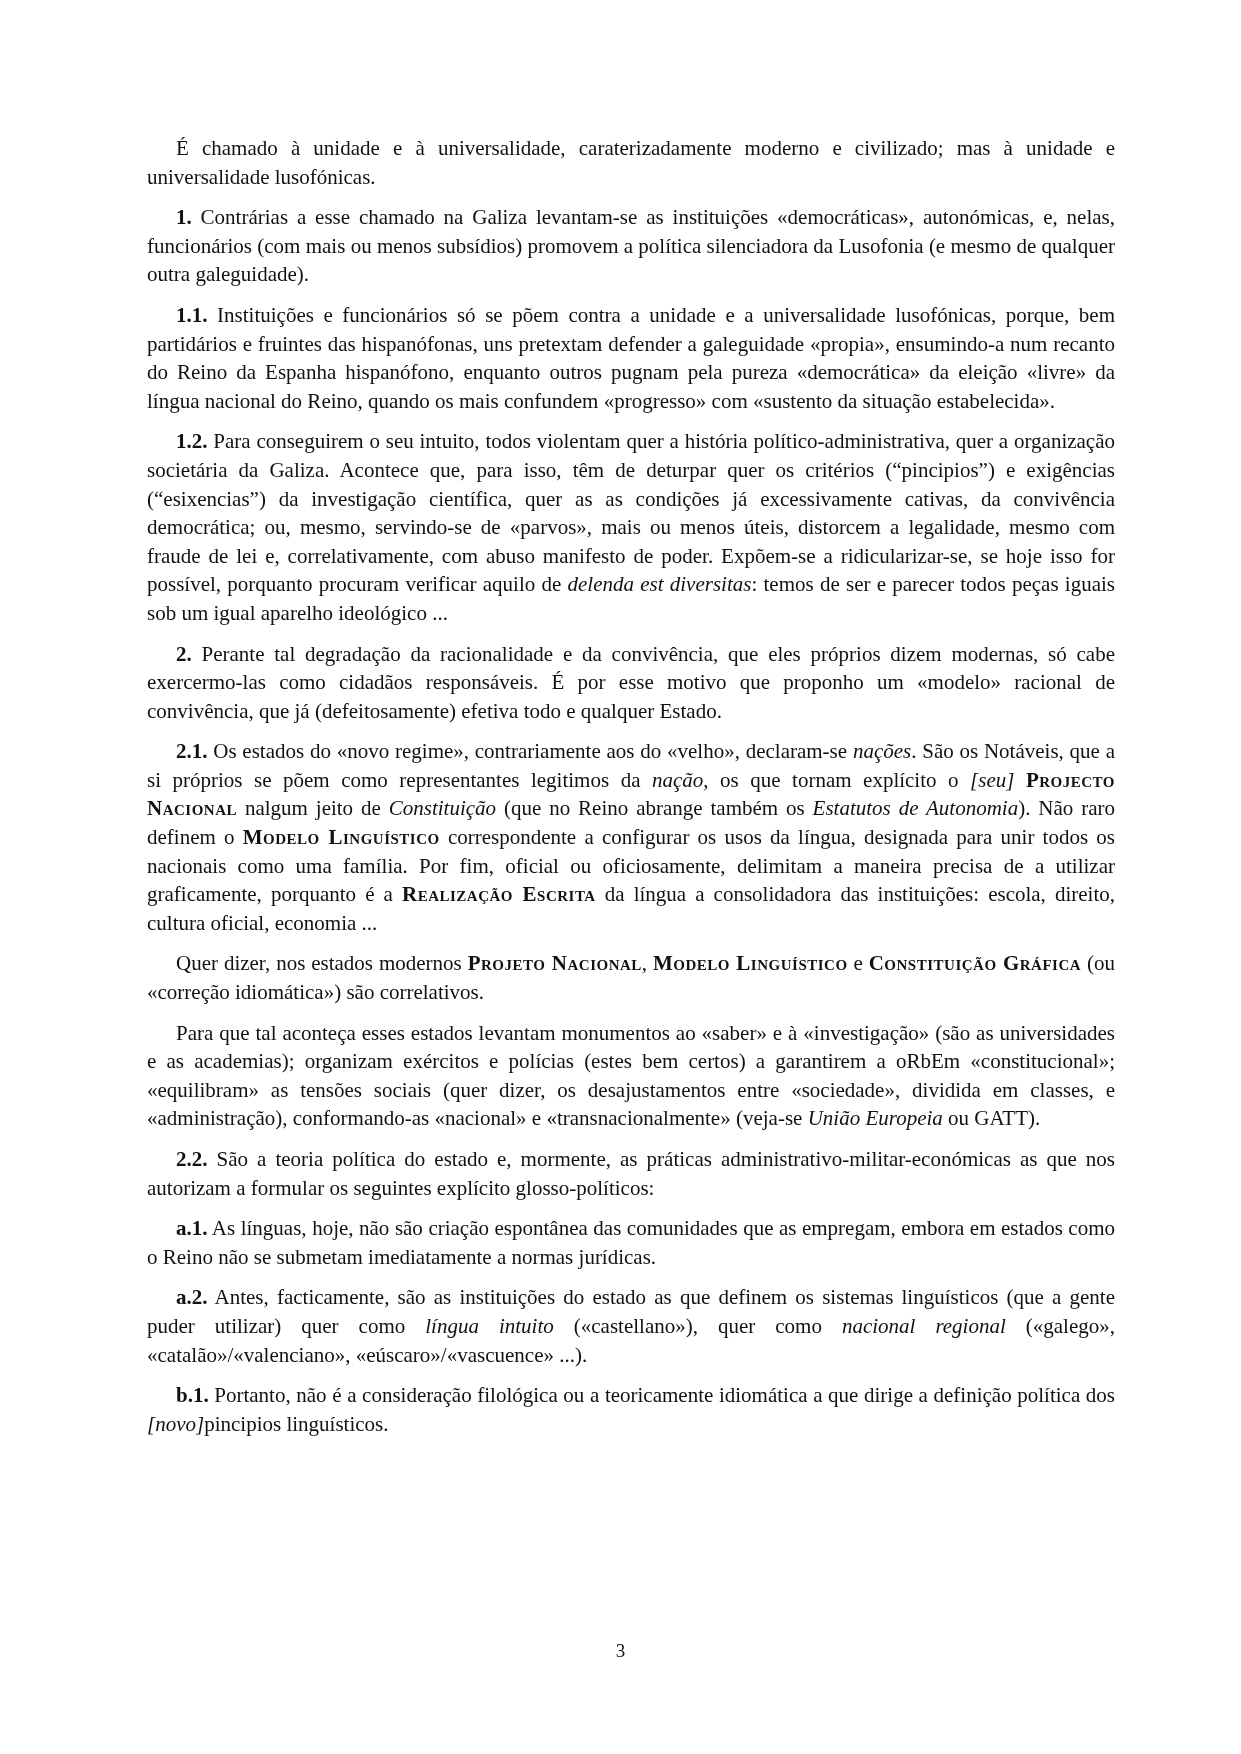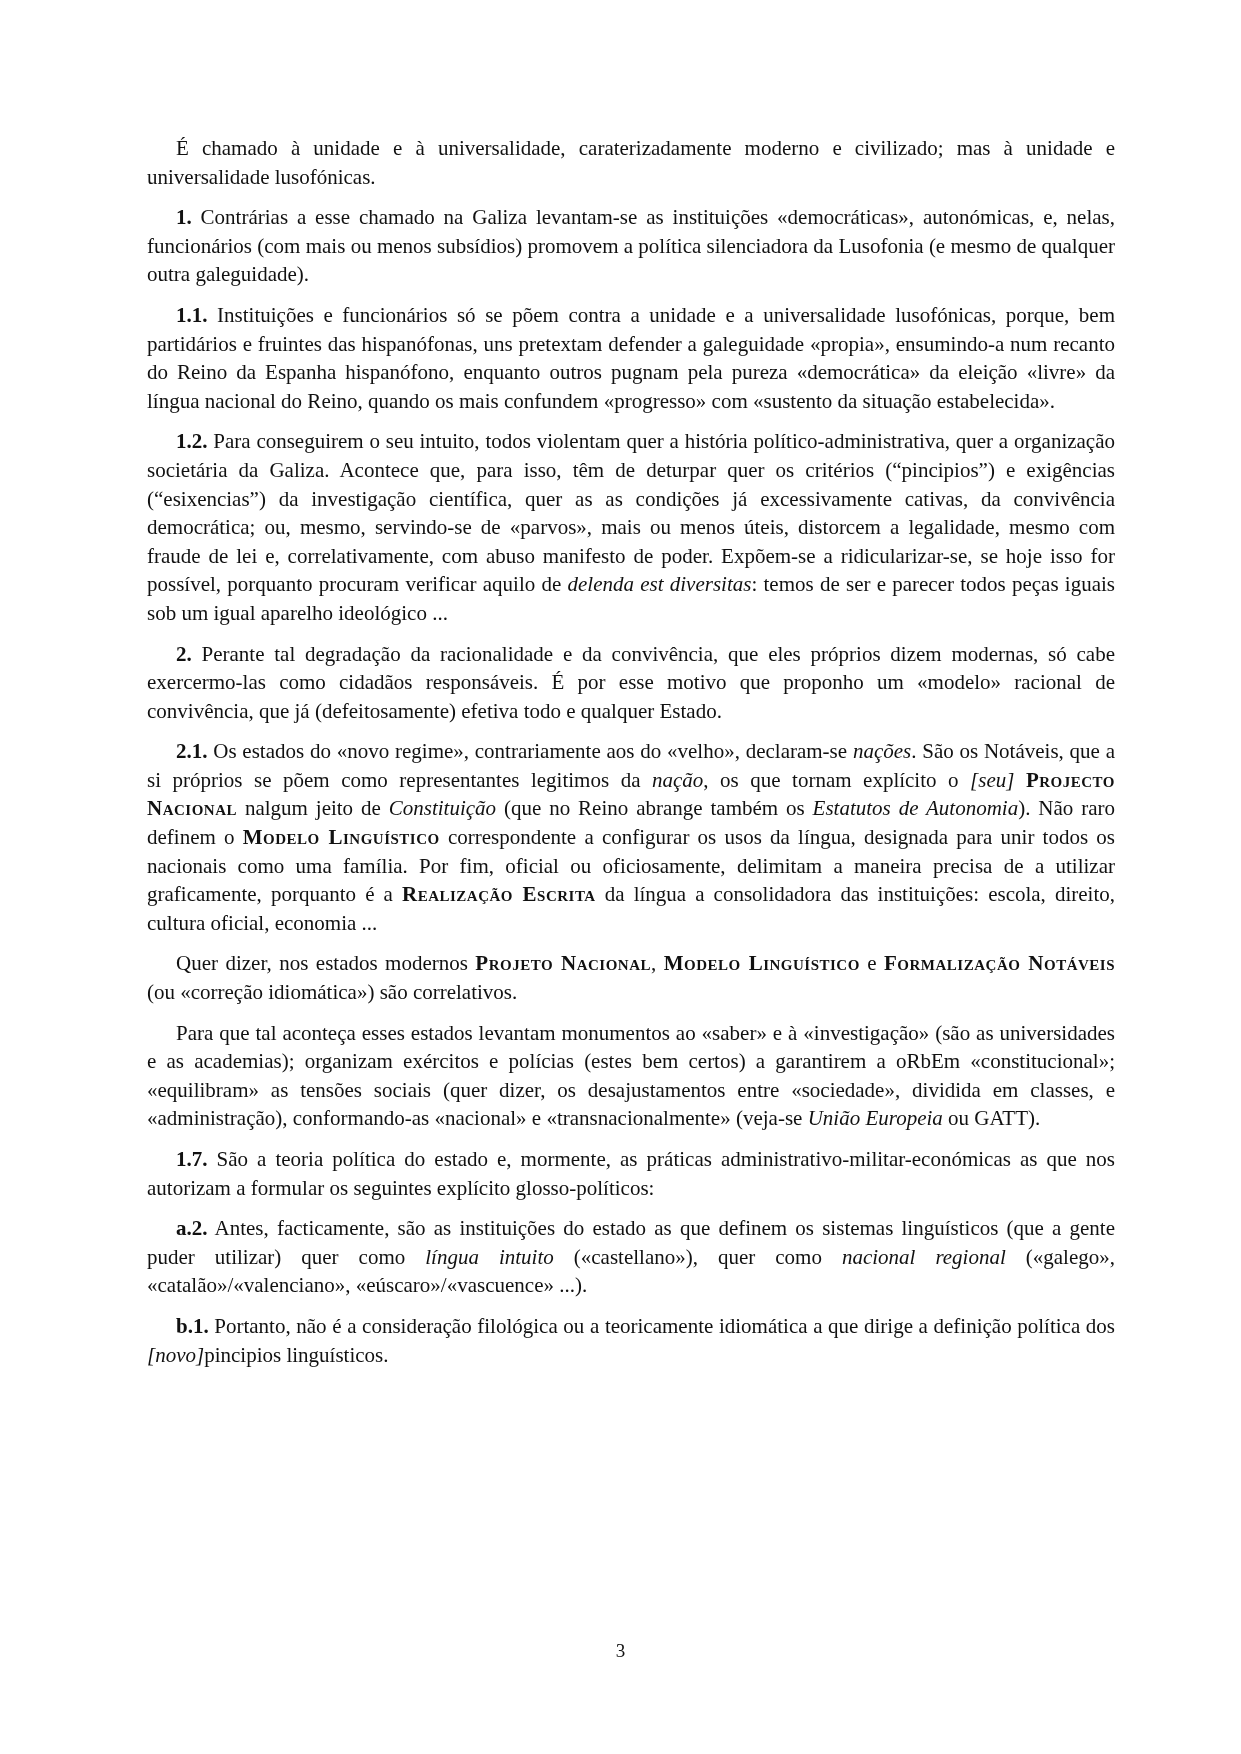--- a/index.html
+++ b/index.html
@@ -21,20 +21,21 @@
 </head>
 <body>
 
 <div class="page">
   <p class="para"><span>É chamado à unidade e à universalidade, caraterizadamente moderno e civilizado; mas à unidade e universalidade lusofónicas.</span></p>
   <p class="para"><b>1.</b><span> Contrárias a esse chamado na Galiza levantam-se as instituições «democráticas», autonómicas, e, nelas, funcionários (com mais ou menos subsídios) promovem a política silenciadora da Lusofonia (e mesmo de qualquer outra galeguidade).</span></p>
   <p class="para"><b>1.1.</b><span> Instituições e funcionários só se põem contra a unidade e a universalidade lusofónicas, porque, bem partidários e fruintes das hispanófonas, uns pretextam defender a galeguidade «propia», ensumindo-a num recanto do Reino da Espanha hispanófono, enquanto outros pugnam pela pureza «democrática» da eleição «livre» da língua nacional do Reino, quando os mais confundem «progresso» com «sustento da situação estabelecida».</span></p>
   <p class="para"><b>1.2.</b><span> Para conseguirem o seu intuito, todos violentam quer a história político-administrativa, quer a organização societária da Galiza. Acontece que, para isso, têm de deturpar quer os critérios (“pincipios”) e exigências (“esixencias”) da investigação científica, quer as as condições já excessivamente cativas, da convivência democrática; ou, mesmo, servindo-se de «parvos», mais ou menos úteis, distorcem a legalidade, mesmo com fraude de lei e, correlativamente, com abuso manifesto de poder. Expõem-se a ridicularizar-se, se hoje isso for possível, porquanto procuram verificar aquilo de </span><i>delenda est diversitas</i><span>: temos de ser e parecer todos peças iguais sob um igual aparelho ideológico ...</span></p>
   <p class="para"><b>2.</b><span> Perante tal degradação da racionalidade e da convivência, que eles próprios dizem modernas, só cabe exercermo-las como cidadãos responsáveis. É por esse motivo que proponho um «modelo» racional de convivência, que já (defeitosamente) efetiva todo e qualquer Estado.</span></p>
   <p class="para"><b>2.1.</b><span> Os estados do «novo regime», contrariamente aos do «velho», declaram-se </span><i>nações</i><span>. São os Notáveis, que a si próprios se põem como representantes legitimos da </span><i>nação</i><span>, os que tornam explícito o </span><i>[seu]</i><span> </span><span class="sc">Projecto Nacional</span><span> nalgum jeito de </span><i>Constituição</i><span> (que no Reino abrange também os </span><i>Estatutos de Autonomia</i><span>). Não raro definem o </span><span class="sc">Modelo Linguístico</span><span> correspondente a configurar os usos da língua, designada para unir todos os nacionais como uma família. Por fim, oficial ou oficiosamente, delimitam a maneira precisa de a utilizar graficamente, porquanto é a </span><span class="sc">Realização Escrita</span><span> da língua a consolidadora das instituições: escola, direito, cultura oficial, economia ...</span></p>
-  <p class="para"><span>Quer dizer, nos estados modernos </span><span class="sc">Projeto Nacional</span><span>, </span><span class="sc">Modelo Linguístico</span><span> e </span><span class="sc">Formalização Notáveis</span><span> (ou «correção idiomática») são correlativos.</span></p>
+  <p class="para"><span>Quer dizer, nos estados modernos </span><span class="sc">Projeto Nacional</span><span>, </span><span class="sc">Modelo Linguístico</span><span> e </span><span class="sc">Constituição Gráfica</span><span> (ou «correção idiomática») são correlativos.</span></p>
   <p class="para"><span>Para que tal aconteça esses estados levantam monumentos ao «saber» e à «investigação» (são as universidades e as academias); organizam exércitos e polícias (estes bem certos) a garantirem a oRbEm «constitucional»; «equilibram» as tensões sociais (quer dizer, os desajustamentos entre «sociedade», dividida em classes, e «administração), conformando-as «nacional» e «transnacionalmente» (veja-se </span><i>União Europeia</i><span> ou GATT).</span></p>
-  <p class="para"><b>1.7.</b><span> São a teoria política do estado e, mormente, as práticas administrativo-militar-económicas as que nos autorizam a formular os seguintes explícito glosso-políticos:</span></p>
+  <p class="para"><b>2.2.</b><span> São a teoria política do estado e, mormente, as práticas administrativo-militar-económicas as que nos autorizam a formular os seguintes explícito glosso-políticos:</span></p>
+  <p class="para"><b>a.1.</b><span> As línguas, hoje, não são criação espontânea das comunidades que as empregam, embora em estados como o Reino não se submetam imediatamente a normas jurídicas.</span></p>
   <p class="para"><b>a.2.</b><span> Antes, facticamente, são as instituições do estado as que definem os sistemas linguísticos (que a gente puder utilizar) quer como </span><i>língua intuito</i><span> («castellano»), quer como </span><i>nacional regional</i><span> («galego», «catalão»/«valenciano», «eúscaro»/«vascuence» ...).</span></p>
   <p class="para"><b>b.1.</b><span> Portanto, não é a consideração filológica ou a teoricamente idiomática a que dirige a definição política dos </span><i>[novo]</i><span>pincipios linguísticos.</span></p>
 </div>
 
 <div class="folio">3</div>
 
 </body></html>

